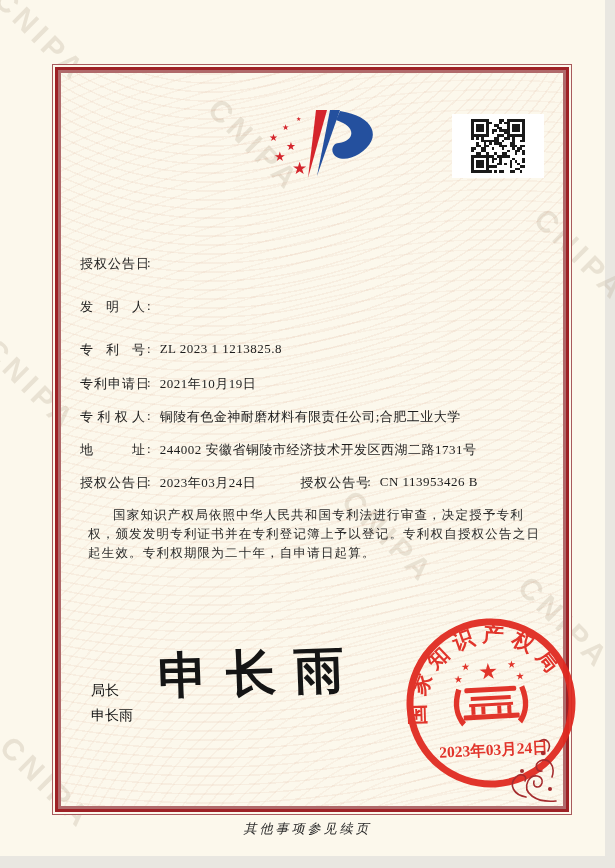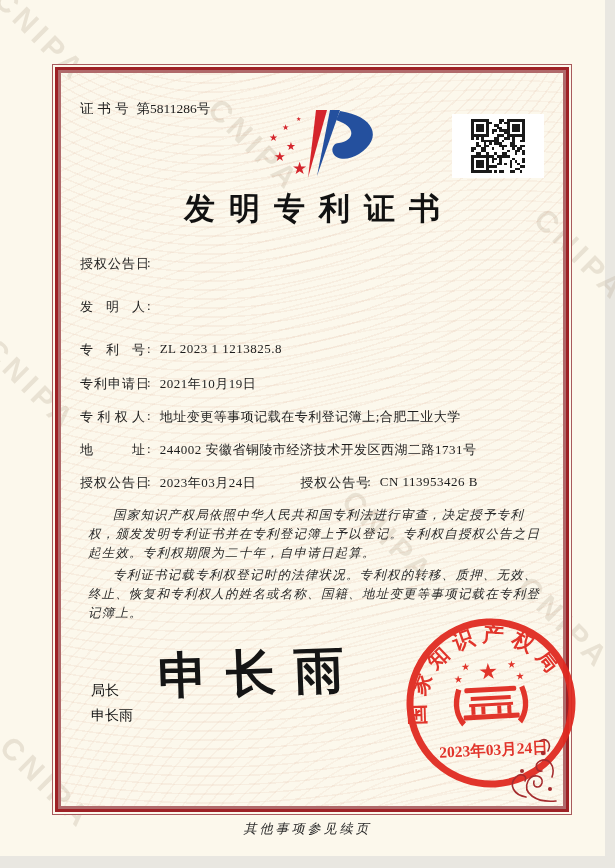--- a/index.html
+++ b/index.html
@@ -55,21 +55,21 @@
   .frow { position:absolute; left:0; display:flex; align-items:flex-start; white-space:nowrap; }
   .flabel { display:inline-block; width:66px; text-align:justify; text-align-last:justify; letter-spacing:1px; flex:none; }
   .fcolon { flex:none; margin-left:1px; }
   .fvalue { margin-left:9px; letter-spacing:0.5px; }
   .r1 { top:5px; }  .r2 { top:48px; } .r2 .fvalue { white-space:normal; line-height:18px; width:380px; }
   .r3 { top:91px; } .r4 { top:125px; } .r5 { top:158px; } .r6 { top:191px; } .r7 { top:224px; }
   .pair2 { display:flex; margin-left:44px; }
   
   .legal { position:absolute; left:30px; top:436px; width:456px;
            font-size:12.5px; line-height:19px; letter-spacing:1.2px; color:#2a2a2a; }
-  .legal p { text-indent:2em; margin-bottom:3px; font-family:"Liberation Serif", serif;font-style:italic; }
+  .legal p { text-indent:2em; margin-bottom:3px; font-family:"Liberation Serif", serif; }
   
   .director { position:absolute; left:33px; top:608px; font-size:14px; line-height:25px; color:#111; }
   .autograph {
     position:absolute; left:100px; top:570px; font-size:50px; font-weight:600;
     letter-spacing:18px; color:#151515; transform:rotate(-2deg); white-space:nowrap;
   }
   
   .seal { position:absolute; left:347px; top:547px; width:172px; height:172px; opacity:0.94; transform:rotate(-3deg); }
   
   .page-num { position:absolute; left:0; top:719px; width:100%; text-align:center; font-size:11.5px; color:#222; letter-spacing:2px; }
@@ -86,23 +86,20 @@
 <div class="wm" style="left:-18px; top:18px;">CNIPA</div>
 <div class="wm" style="left:196px; top:128px;">CNIPA</div>
 <div class="wm" style="left:522px; top:238px;">CNIPA</div>
 <div class="wm" style="left:-28px; top:368px;">CNIPA</div>
 <div class="wm" style="left:330px; top:520px;">CNIPA</div>
 <div class="wm" style="left:506px; top:606px;">CNIPA</div>
 <div class="wm" style="left:-12px; top:766px;">CNIPA</div>
 
 <div class="frame">
 
-  <div class="cert-no">
-    <span class="lbl">证书号</span><span>第5811286号</span>
-  </div>
 
   <svg class="logo" viewBox="0 0 145 74">
     <g fill="#d5252c" font-size="15" font-family="'DejaVu Sans', sans-serif">
       <text x="36" y="66" font-size="17">★</text>
       <text x="18" y="53" font-size="13">★</text>
       <text x="30" y="42" font-size="11">★</text>
       <text x="13" y="33" font-size="10">★</text>
       <text x="26" y="22" font-size="8">★</text>
       <text x="40" y="13" font-size="6">★</text>
     </g>
@@ -328,21 +325,20 @@
         <i style="grid-area: 21 / 8;"></i>
         <i style="grid-area: 21 / 10;"></i>
         <i style="grid-area: 21 / 12;"></i>
         <i style="grid-area: 21 / 13;"></i>
         <i style="grid-area: 21 / 16;"></i>
         <i style="grid-area: 21 / 17;"></i>
         <i style="grid-area: 21 / 20;"></i>
       </div>
   </div>
 
-  <div class="title">发明专利证书</div>
 
   <div class="fields">
     <div class="frow r1">
       <span class="flabel">授权公告日</span>
         <span class="fcolon">:</span>
     </div>
     <div class="frow r2">
       <span class="flabel">发明人</span>
         <span class="fcolon">:</span>
     </div>
@@ -352,42 +348,41 @@
       <span class="fvalue">ZL 2023 1 1213825.8</span>
     </div>
     <div class="frow r4">
       <span class="flabel">专利申请日</span>
         <span class="fcolon">:</span>
       <span class="fvalue">2021年10月19日</span>
     </div>
     <div class="frow r5">
       <span class="flabel">专利权人</span>
         <span class="fcolon">:</span>
-      <span class="fvalue">地址变更等事项记载在专利登记簿上;合肥工业大学</span>
+      <span class="fvalue">铜陵有色金神耐磨材料有限责任公司;合肥工业大学</span>
     </div>
     <div class="frow r6">
       <span class="flabel">地址</span>
         <span class="fcolon">:</span>
       <span class="fvalue">244002 安徽省铜陵市经济技术开发区西湖二路1731号</span>
     </div>
     <div class="frow r7">
       <span class="flabel">授权公告日</span>
         <span class="fcolon">:</span>
       <span class="fvalue">2023年03月24日</span>
       <span class="pair2">
         <span class="flabel">授权公告号</span>
           <span class="fcolon">:</span>
         <span class="fvalue">CN 113953426 B</span>
       </span>
     </div>
   </div>
 
   <div class="legal">
     <p>国家知识产权局依照中华人民共和国专利法进行审查，决定授予专利权，颁发发明专利证书并在专利登记簿上予以登记。专利权自授权公告之日起生效。专利权期限为二十年，自申请日起算。</p>
-    <p>专利证书记载专利权登记时的法律状况。专利权的转移、质押、无效、终止、恢复和专利权人的姓名或名称、国籍、地址变更等事项记载在专利登记簿上。</p>
   </div>
 
   <div class="director">
     <div>局长</div>
     <div>申长雨</div>
   </div>
   <div class="autograph">申长雨</div>
 
   <svg class="seal" viewBox="0 0 172 172">
     <circle cx="86" cy="86" r="81" fill="none" stroke="#e02920" stroke-width="7"></circle>

